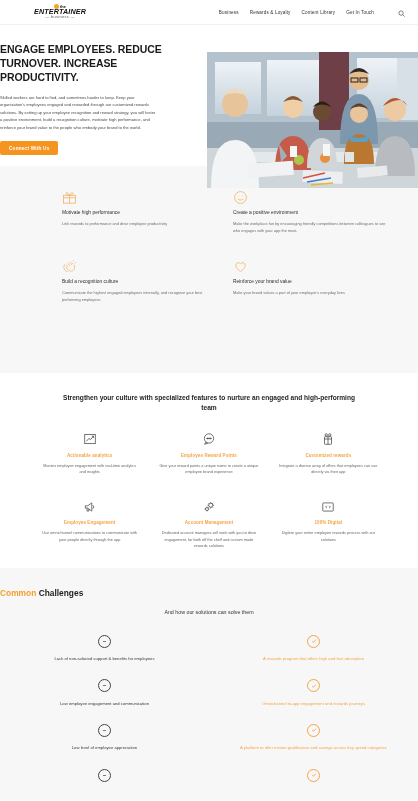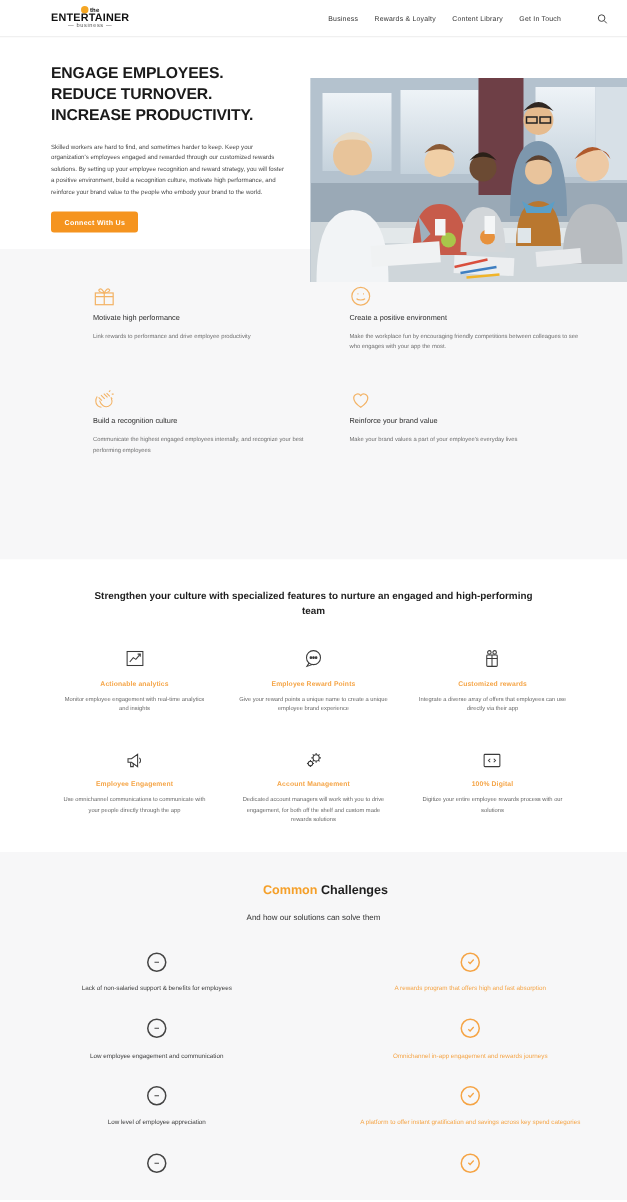--- a/index.html
+++ b/index.html
@@ -23,39 +23,39 @@
   }
   .logo { display: flex; flex-direction: column; align-items: center; line-height: 1; }
   .logo-top { display: flex; align-items: center; gap: 1px; }
   .logo-dot {
     width: 5px; height: 5px; border-radius: 50%;
     background: #F5A623; display: inline-block;
   }
   .logo-the { font-size: 4px; font-weight: 700; color: #111; letter-spacing: .1px; }
   .logo-main {
     font-size: 7.2px; font-weight: 800; letter-spacing: .15px;
-    color: #111; margin-top: -1px;
+    color: #111; margin-top: -1px; font-style: italic;
   }
   .logo-sub { font-size: 3.8px; color: #555; letter-spacing: .4px; margin-top: .5px; }
 
   .nav { margin-left: auto; display: flex; align-items: center; gap: 11px; }
   .nav a {
     font-size: 4.6px; color: #333; text-decoration: none;
     letter-spacing: .15px; white-space: nowrap;
   }
   .search-icon { margin-left: 13px; display: block; }
 
   
   .hero {
     position: relative;
     height: 141px;
     background: #ffffff;
     padding: 18px 0 0 0;
   }
-  .hero-text { width: 185px; padding-left: 34px; }
+  .hero-text { width: 185px; }
   .hero-h1 {
     font-size: 10.5px; font-weight: 800; line-height: 1.32;
     letter-spacing: -.1px; color: #1a1a1a;
   }
   .hero-p {
     margin-top: 9px; font-size: 4.1px; line-height: 1.85;
     color: #4a4a4a; width: 158px;
   }
   .btn-primary {
     display: inline-block; margin-top: 10px;
@@ -132,21 +132,21 @@
   .feat-body {
     margin-top: 5px; font-size: 3.85px; line-height: 1.72; color: #666;
   }
 
   
   .sec-challenges {
     background: #f7f7f8;
     padding: 20px 0 0 0;
     height: 232px;
   }
-  .ch-h2 { text-align: center; font-size: 8.4px; font-weight: 700; padding-left: 16px; }
+  .ch-h2 { font-size: 8.4px; font-weight: 700; }
   .ch-h2 .orange { color: #F5A02A; }
   .ch-h2 .dark { color: #1f1f1f; }
   .ch-sub {
     text-align: center; margin-top: 11px;
     font-size: 5.3px; color: #333; font-weight: 400;
   }
   .ch-rows { margin-top: 16px; }
   .ch-row { display: flex; align-items: flex-start; }
   .ch-col { flex: 1; text-align: center; padding: 0 18px; }
   .ch-ico { height: 20px; display: flex; align-items: center; justify-content: center; }

